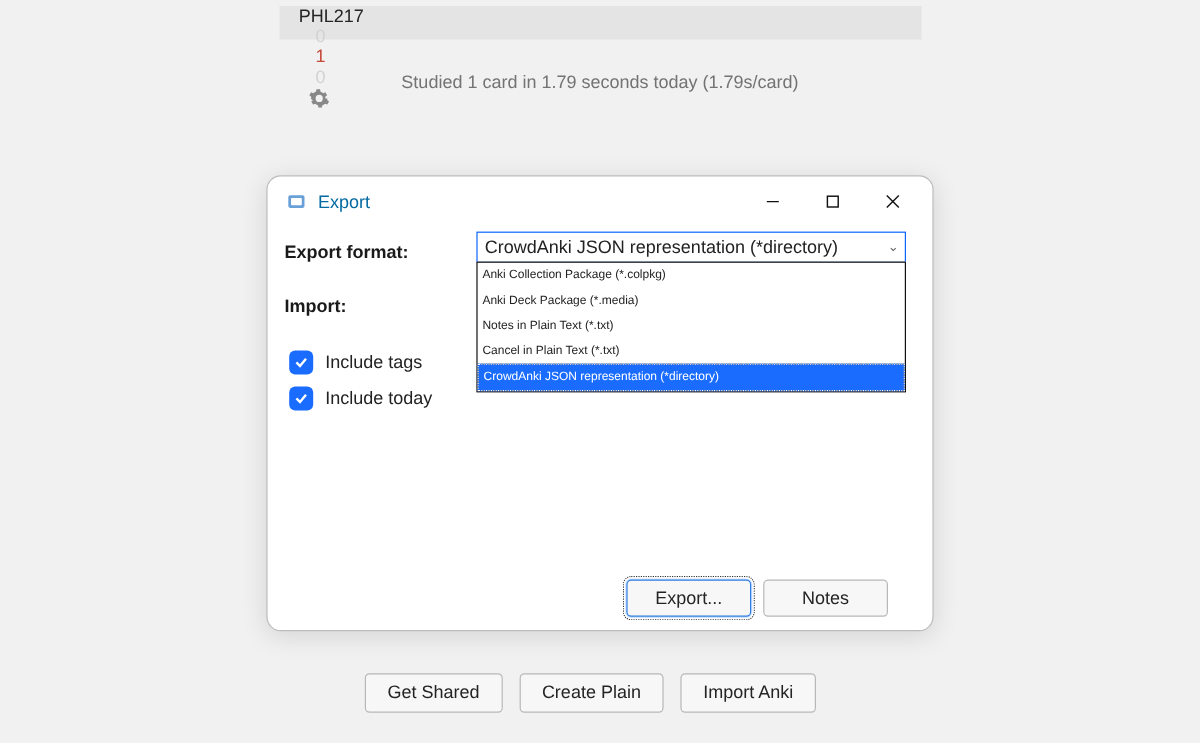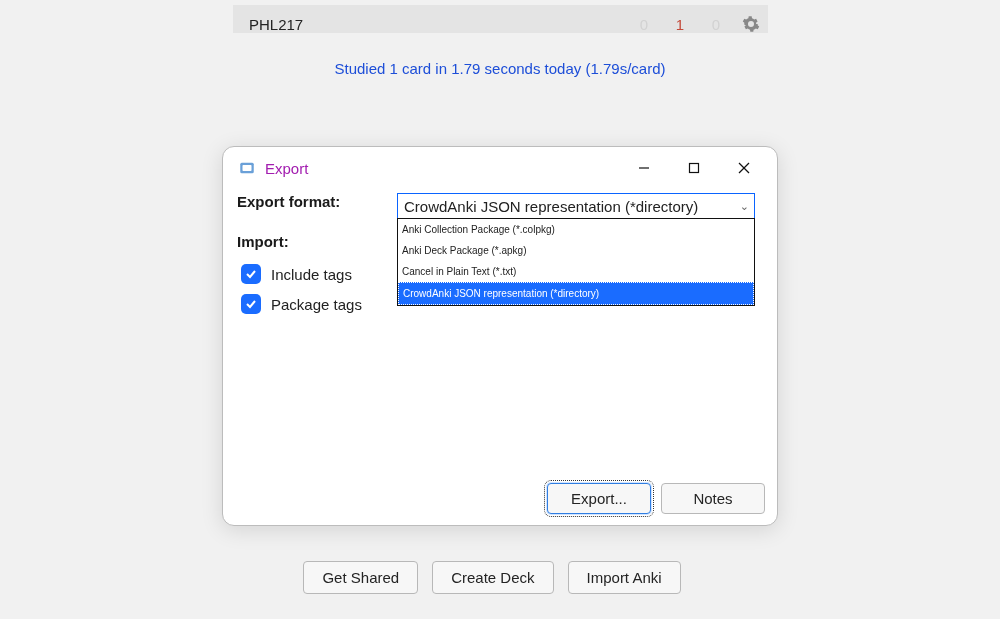--- a/index.html
+++ b/index.html
@@ -13,37 +13,38 @@
       font-size: 15px;
       color: #222;
     }
 
     .deck-row {
       position: absolute;
       top: 5px; left: 233px;
       width: 535px; height: 28px;
       background: #e4e4e4;
       display: flex;
-      align-items: flex-end;
+      align-items: flex-start;
       padding: 0 8px 0 16px;
+      flex-direction: column;
     }
     .deck-name { flex: 1; color: #242424; }
     .deck-num { width: 36px; text-align: center; font-weight: 400; }
     .num-grey { color: #d2d2d2; }
     .num-red  { color: #c44a3a; }
     .deck-gear { margin-left: 8px; color: #888; }
 
     .gear { display: inline-block; }
     .gear svg { display: block; }
 
     .stats-line {
       position: absolute;
       top: 60px; left: 0; right: 0;
       text-align: center;
-      color: #1d4ed8;
+      color: #737373;
       font-size: 15px;
     }
 
     .bottom-buttons {
       position: absolute;
       bottom: 25px; left: 0; right: 16px;
       display: flex;
       gap: 14px;
       justify-content: center;
       align-items: flex-end;
@@ -73,38 +74,38 @@
       height: 42px;
       display: flex;
       align-items: center;
       gap: 8px;
       padding: 0 12px 0 14px;
     }
     .titlebar .icon-box {
       width: 20px; height: 20px;
       display: flex; align-items: center; justify-content: center;
     }
-    .titlebar-title { flex: 1; font-size: 15px; color:#a21caf; }
+    .titlebar-title { flex: 1; font-size: 15px; color:#0369a1; }
     .win-btn {
       width: 42px; height: 34px;
       display: flex; align-items: center; justify-content: center;
       cursor: pointer;
     }
     .win-btn svg { stroke: #111; stroke-width: 1.2; fill: none; }
 
     .modal-body {
       flex: 1;
       position: relative;
       padding: 4px 14px 0 14px;
     }
 
     .form-row {
       display: flex;
-      align-items: flex-start;
-      margin-bottom: 14px;
+      align-items: flex-end;
+      margin-bottom: 28px;
     }
     .label {
       font-weight: 700;
       width: 160px;
       font-size: 15px;
       color:#1a1a1a;
     }
 
     .select-wrap {
       position: relative;
@@ -160,21 +161,21 @@
       background: #1a6cff;
       display:flex; align-items:center; justify-content:center;
       cursor: pointer;
     }
     .check svg { stroke:#fff; stroke-width:2; fill:none; }
 
     .modal-footer {
       height: 54px;
       display:flex; align-items:center; justify-content:flex-end;
       gap: 10px;
-      padding-right: 12px;
+      padding-right: 37px;
     }
     .modal-footer .std-btn { min-width: 104px; padding: 6px 14px; }
     .modal-footer .std-btn.focus { outline: 1px dotted #333; outline-offset: 2px; border: 1px solid #2f7de1; box-shadow: 0 0 0 1px #cfe3ff; }
   </style>
 </head>
 <body>
 
 <div class="deck-row">
   <span class="deck-name">PHL217</span>
   <span class="deck-num num-grey">0</span>
@@ -184,21 +185,21 @@
     <svg width="18" height="18" viewBox="0 0 24 24">
         <path fill="#888" d="M12 8a4 4 0 1 0 .001 8.001A4 4 0 0 0 12 8zm9 4c0 .6-.05 1.18-.15 1.74l2.1 1.64-2 3.46-2.48-1a8.9 8.9 0 0 1-3.02 1.76l-.38 2.64h-4l-.38-2.64a8.9 8.9 0 0 1-3.02-1.76l-2.48 1-2-3.46 2.1-1.64C3.05 13.18 3 12.6 3 12s.05-1.18.15-1.74L1.05 8.62l2-3.46 2.48 1a8.9 8.9 0 0 1 3.02-1.76L8.93 1.76h4l.38 2.64a8.9 8.9 0 0 1 3.02 1.76l2.48-1 2 3.46-2.1 1.64c.1.56.15 1.14.15 1.74z"></path>
       </svg>
   </span>
 </div>
 
 <div class="stats-line">Studied 1 card in 1.79 seconds today (1.79s/card)</div>
 
 <div class="bottom-buttons">
   <button class="std-btn">Get Shared</button>
-  <button class="std-btn">Create Deck</button>
+  <button class="std-btn">Create Plain</button>
   <button class="std-btn">Import Anki</button>
 </div>
 
 <div class="modal">
   <div class="titlebar">
     <span class="icon-box">
       <svg width="18" height="18" viewBox="0 0 24 24">
           <rect x="3" y="5" width="18" height="14" rx="2" fill="#6aa0d8"></rect>
           <rect x="6" y="8" width="12" height="8" rx="1" fill="#fff"></rect>
         </svg>
@@ -226,21 +227,22 @@
 
     <div class="form-row">
       <span class="label">Export format:</span>
       <div class="select-wrap">
         <div class="select-display">
           <span>CrowdAnki JSON representation (*directory)</span>
           <span class="select-caret">⌄</span>
         </div>
         <div class="dropdown">
           <div class="dd-item">Anki Collection Package (*.colpkg)</div>
-          <div class="dd-item">Anki Deck Package (*.apkg)</div>
+          <div class="dd-item">Anki Deck Package (*.media)</div>
+          <div class="dd-item">Notes in Plain Text (*.txt)</div>
           <div class="dd-item">Cancel in Plain Text (*.txt)</div>
           <div class="dd-item sel">CrowdAnki JSON representation (*directory)</div>
         </div>
       </div>
     </div>
 
     <div class="form-row">
       <span class="label">Import:</span>
     </div>
 
@@ -252,21 +254,21 @@
       </span>
       <span>Include tags</span>
     </div>
 
     <div class="check-row">
       <span class="check">
         <svg width="12" height="12" viewBox="0 0 12 12">
             <polyline points="2,6 5,9 10,3"></polyline>
           </svg>
       </span>
-      <span>Package tags</span>
+      <span>Include today</span>
     </div>
 
   </div>
 
   <div class="modal-footer">
     <button class="std-btn focus">Export...</button>
     <button class="std-btn">Notes</button>
   </div>
 </div>
 

